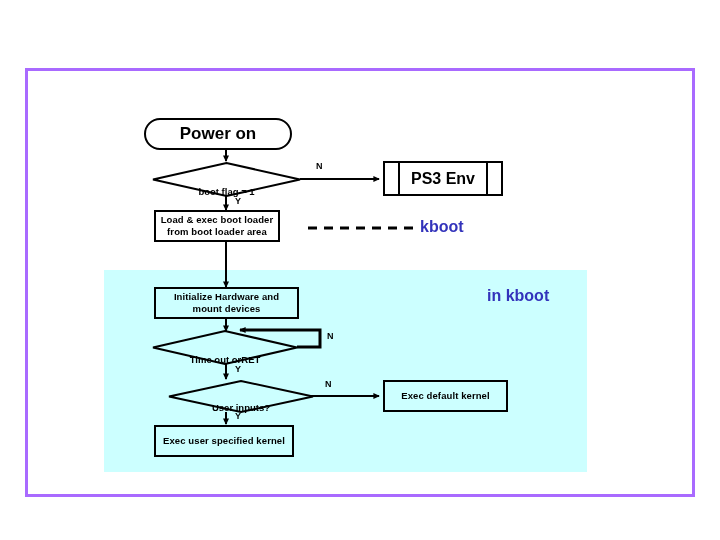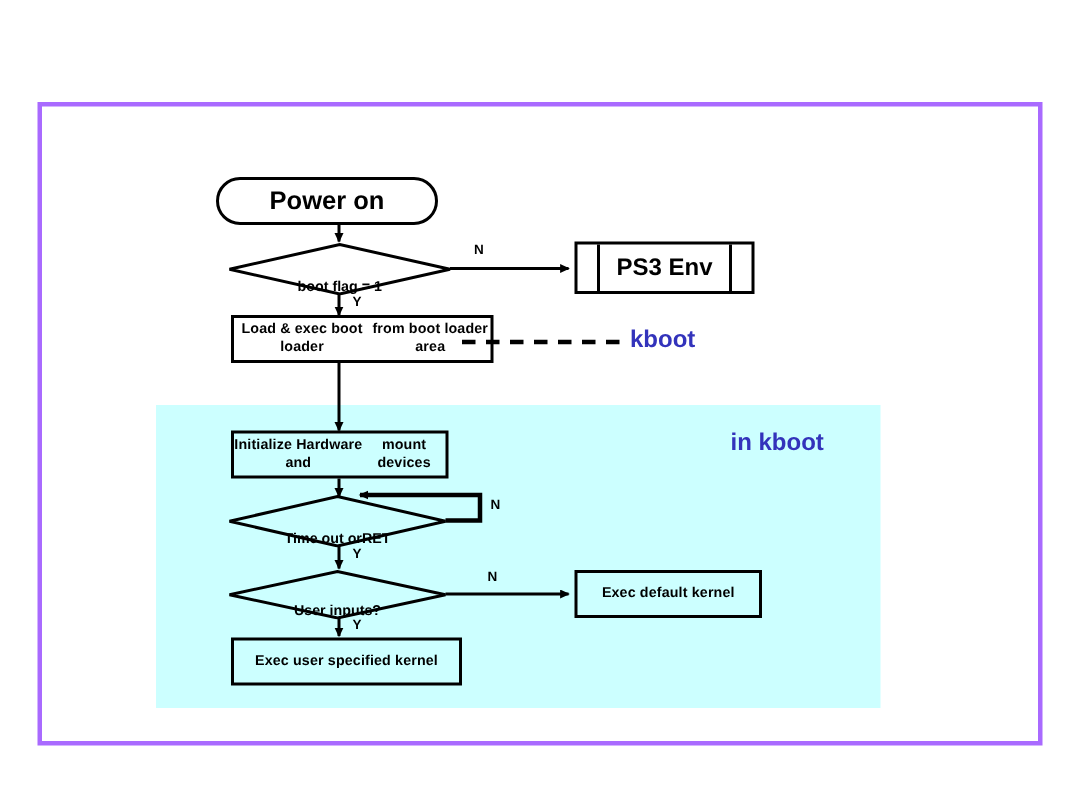--- a/index.html
+++ b/index.html
@@ -186,54 +186,54 @@
     </svg>
     <div class="dtext">
         <span>boot flag = 1</span>
       </div>
   </div>
 
   <div class="node predef" style="left:383px; top:161px; width:120px; height:35px;">
     <span>PS3 Env</span>
   </div>
 
-  <div class="node proc" style="left:154px; top:210px; width:175px; height:32px; flex-direction:row;">
+  <div class="node proc" style="left:154px; top:210px; width:126px; height:32px; flex-direction:column;">
     <span>Load &amp; exec boot loader</span>
     <span>from boot loader area</span>
   </div>
 
-  <div class="node proc" style="left:154px; top:287px; width:145px; height:32px; flex-direction:row;">
+  <div class="node proc" style="left:154px; top:287px; width:145px; height:32px; flex-direction:column;">
     <span>Initialize Hardware and</span>
     <span>mount devices</span>
   </div>
 
   <div class="decision" style="left:152px; top:330px; width:146px; height:35px;">
     <svg width="146" height="35" viewBox="0 0 146 35" xmlns="http://www.w3.org/2000/svg">
       <polygon points="1,17.5 73,1 145,17.5 73,34" fill="#ccffff" stroke="#000000" stroke-width="2"></polygon>
     </svg>
     <div class="dtext" style="">
       <span>Time out or</span>
       <span>RET</span>
     </div>
   </div>
 
-  <div class="decision" style="left:152px; top:380px; width:146px; height:33px;">
+  <div class="decision" style="left:168px; top:380px; width:146px; height:33px;">
     <svg width="146" height="33" viewBox="0 0 146 33" xmlns="http://www.w3.org/2000/svg">
       <polygon points="1,16.5 73,1 145,16.5 73,32" fill="#ccffff" stroke="#000000" stroke-width="2"></polygon>
     </svg>
     <div class="dtext">
         <span>User inputs?</span>
       </div>
   </div>
 
   <div class="node proc" style="left:383px; top:380px; width:125px; height:32px;">
     <span>Exec default kernel</span>
   </div>
 
-  <div class="node proc" style="left:154px; top:425px; width:154px; height:32px;">
+  <div class="node proc" style="left:154px; top:425px; width:140px; height:32px;">
     <span>Exec user specified kernel</span>
   </div>
 
   <div class="conn-label" style="left:316px; top:162px;">N</div>
   <div class="conn-label" style="left:235px; top:197px;">Y</div>
   <div class="conn-label" style="left:327px; top:332px;">N</div>
   <div class="conn-label" style="left:235px; top:365px;">Y</div>
   <div class="conn-label" style="left:325px; top:380px;">N</div>
   <div class="conn-label" style="left:235px; top:412px;">Y</div>
 

